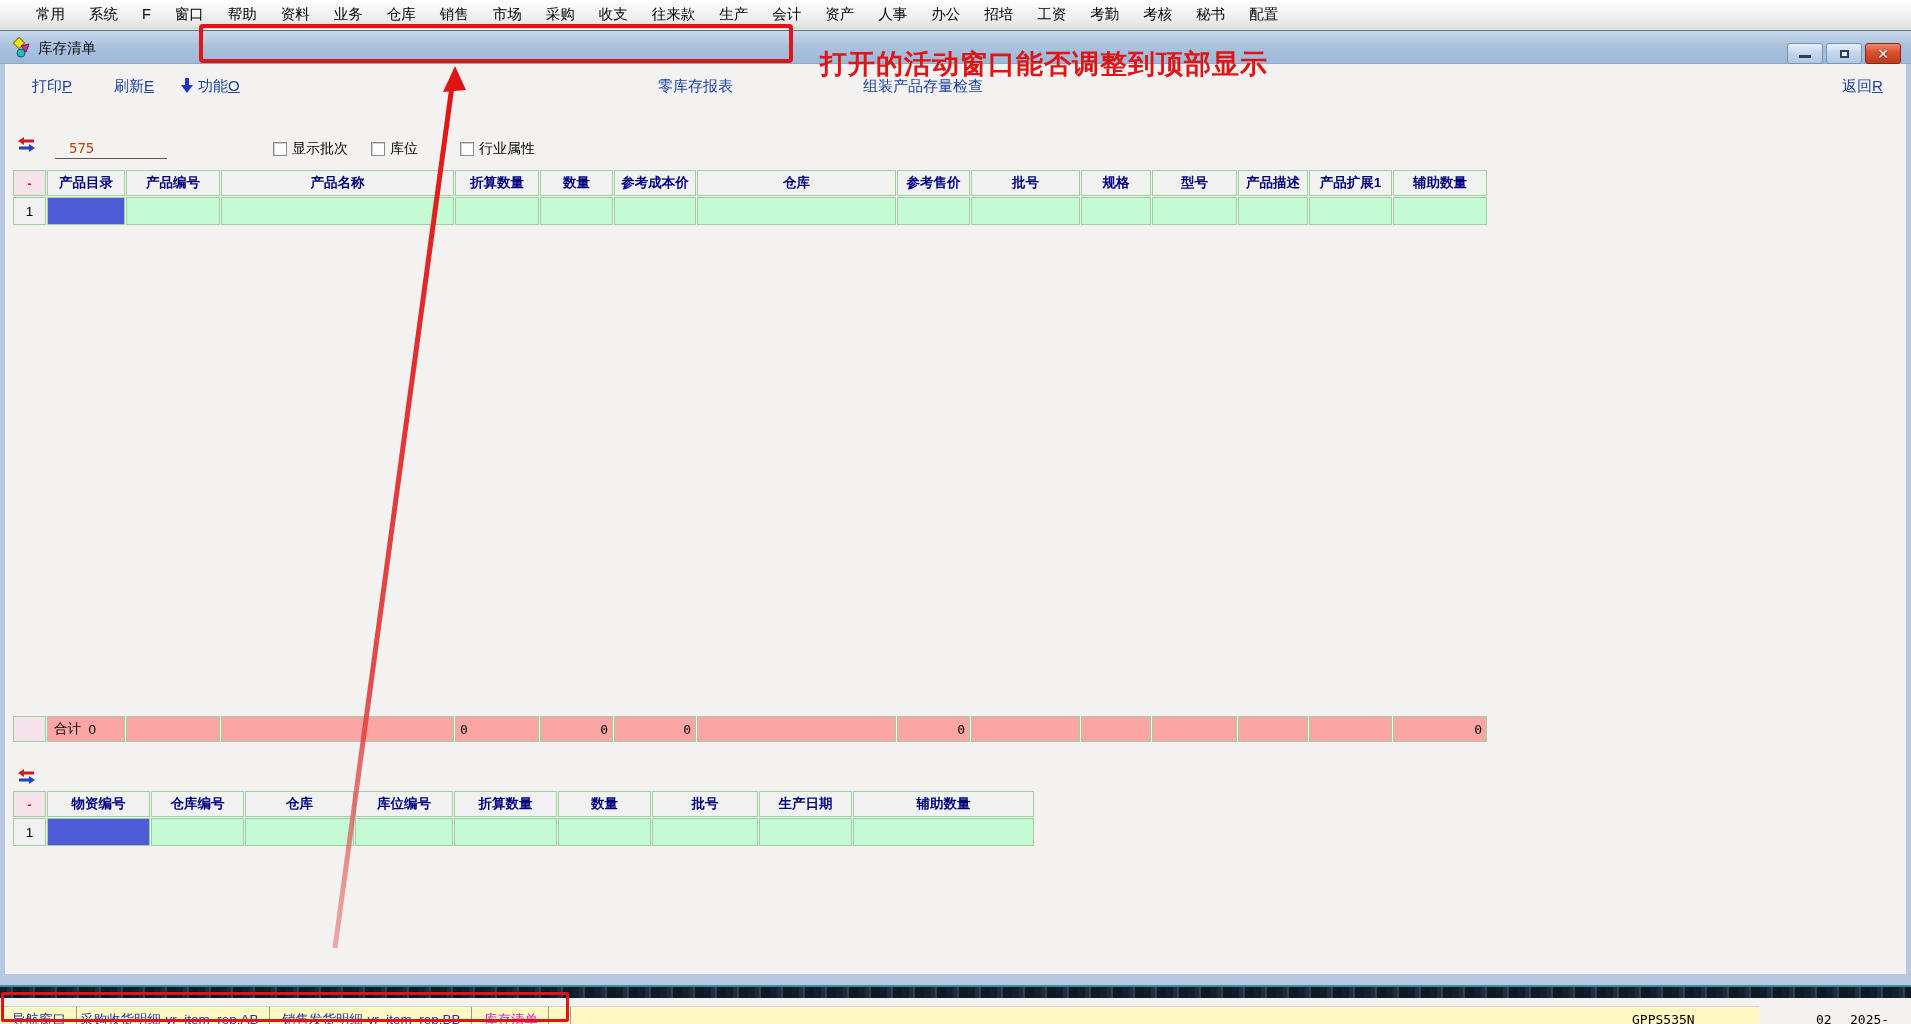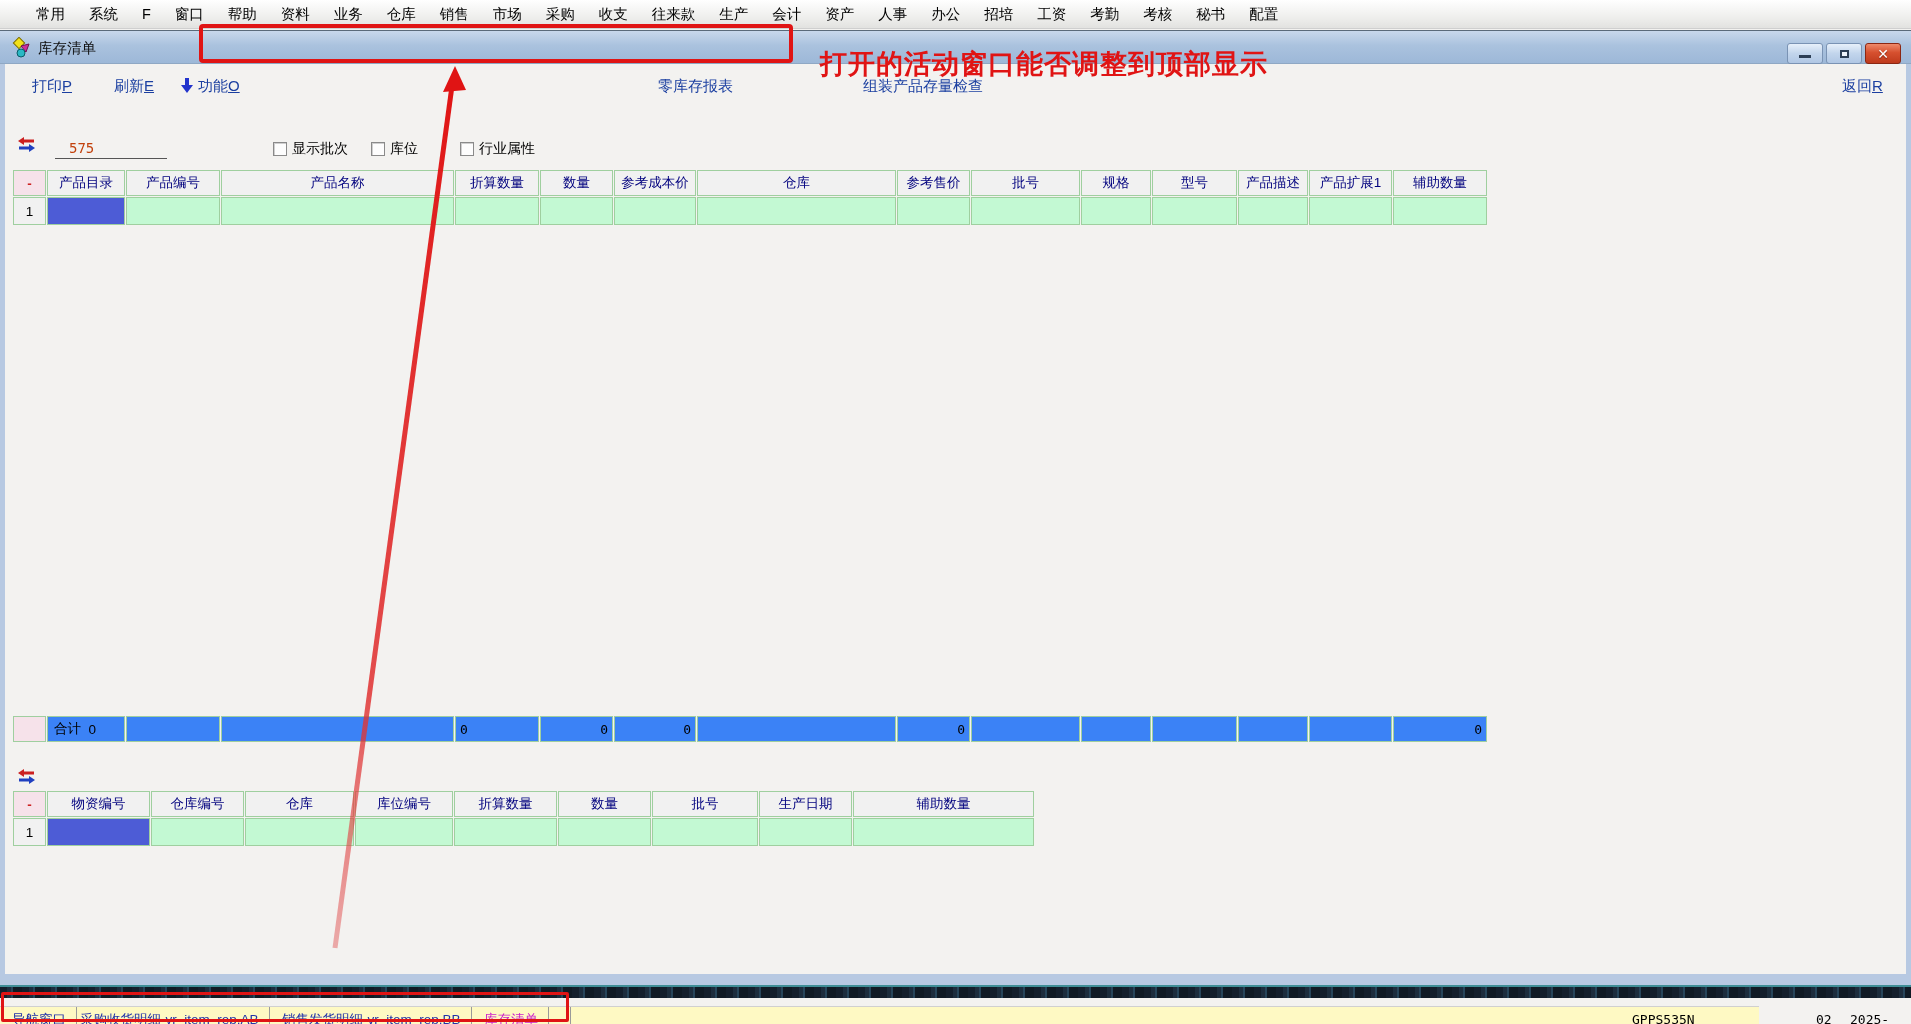--- a/index.html
+++ b/index.html
@@ -49,26 +49,26 @@
   .filter-input{ position:absolute; left:50px; top:72px; width:112px; height:22px;
     border:none; border-bottom:1px solid #555; background:transparent;
     font-family:"DejaVu Sans Mono",monospace; font-size:14px; padding-left:14px; color:#c2410c; }
   .cb{ position:absolute; top:75px; display:flex; align-items:center; gap:5px; font-size:14px; color:#000; cursor:pointer; }
   .cb .box{ width:14px; height:14px; background:#fdfdfd; border:1px solid #8a8a8a;
     box-shadow:inset 1px 1px 0 #cfcfcf; }
   
   .grid{ position:absolute; display:grid; gap:1px; background:transparent; }
   .grid .c{ border:1px solid #9fcf9f; background:#f1f1f1; font-size:13.5px;
     display:flex; align-items:center; justify-content:center; color:#00007e; overflow:hidden; white-space:nowrap; }
-  .grid .hd{ height:26px; font-weight:400; }
+  .grid .hd{ height:26px; font-weight:700; }
   .grid .rc{ height:28px; background:#c3f9d3; }
   .grid .rowhdr{ background:#f6e2ea; color:#cc2222; font-weight:bold; }
   .grid .rownum{ background:#f1f1f1; color:#000; }
   .grid .sel{ background:#4d5cd6; }
-  .grid .tot{ height:26px; background:#3b82f6; color:#000; justify-content:flex-end; padding-right:4px;
+  .grid .tot{ height:26px; background:#fca5a5; color:#000; justify-content:flex-end; padding-right:4px;
     font-family:"DejaVu Sans Mono",monospace; font-size:13px; }
   .grid .tot.lbl{ justify-content:flex-start; padding-left:6px; font-family:"Liberation Sans","DejaVu Sans",sans-serif; font-size:13.5px; }
   .grid .tot.laln{ justify-content:flex-start; padding-left:4px; }
   .t1cols{ grid-template-columns:33px 78px 94px 233px 84px 73px 82px 199px 73px 109px 70px 85px 70px 83px 94px; }
   .t2cols{ grid-template-columns:33px 103px 93px 109px 98px 103px 93px 106px 93px 181px; }
   
   .darkstrip{ position:absolute; left:0; top:985px; width:1911px; height:13px;
     background:repeating-linear-gradient(90deg,#141f2c 0 7px,#1d2d3d 7px 11px,#27455a 11px 13px,#101a24 13px 22px);
     border-top:2px solid #3f8e96; }
   

